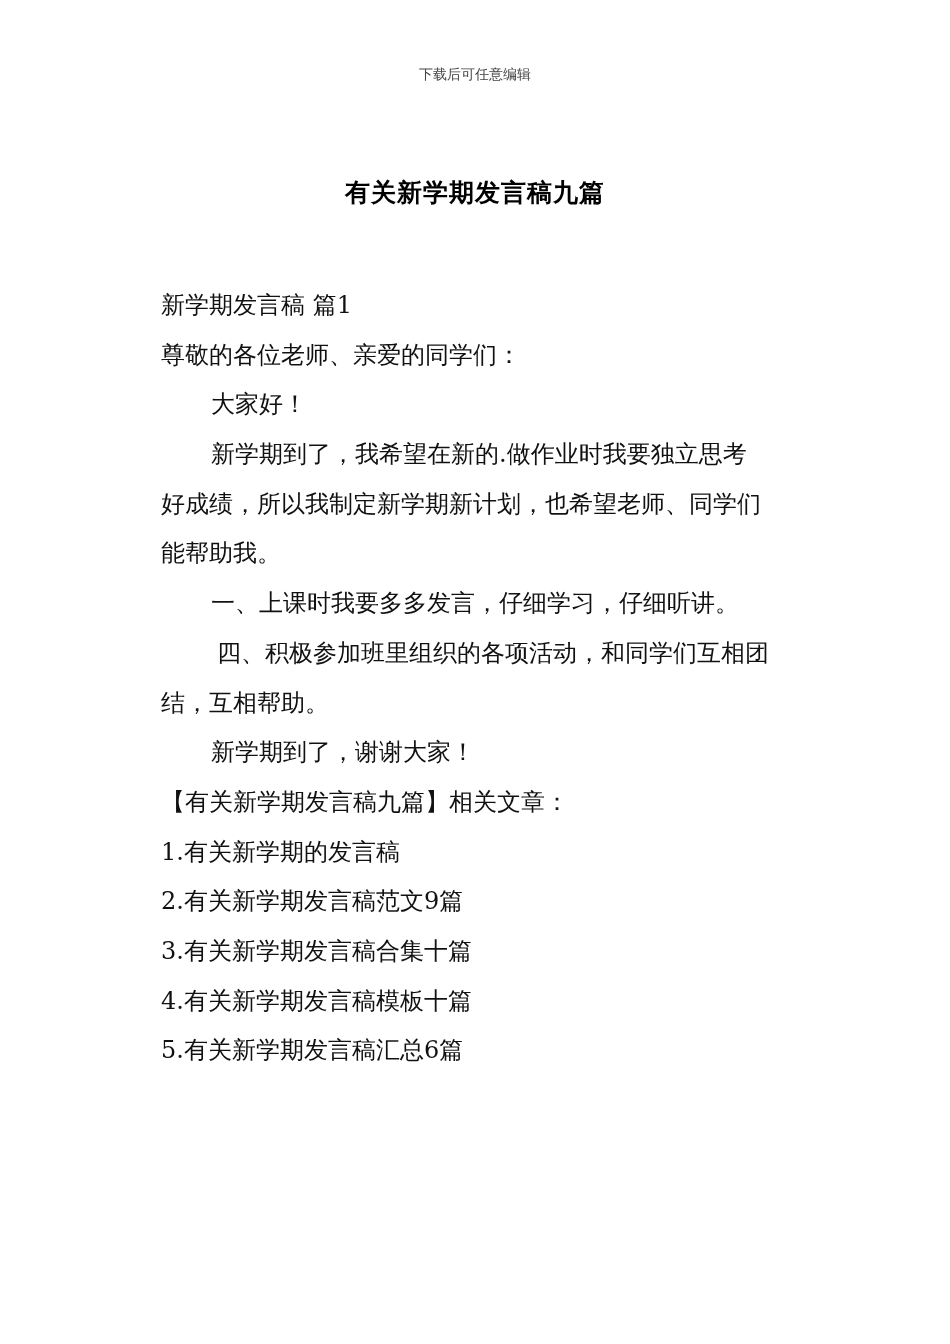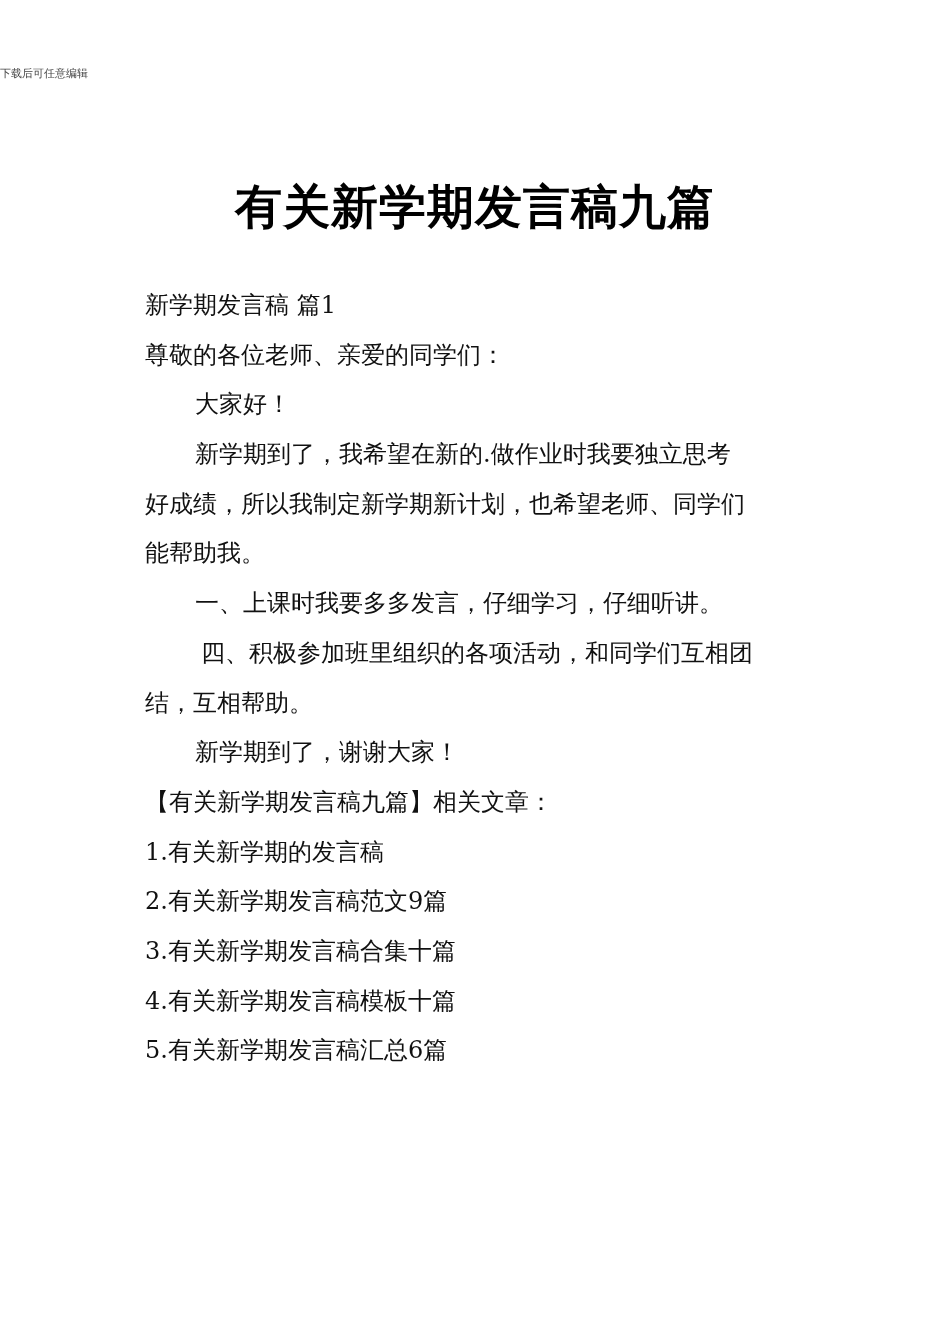--- a/index.html
+++ b/index.html
@@ -1,25 +1,25 @@
 <!DOCTYPE html>
 <html><head>
 <meta charset="utf-8">
 <style>
   html, body { margin: 0; padding: 0; background: #ffffff; }
   body { width: 950px; height: 1344px; position: relative; overflow: hidden;
          font-family: "DejaVu Serif", "Liberation Serif", serif; color: #111; }
-  .header-note { position: absolute; top: 66px; left: 0; width: 950px; 
-                 font-size: 11px; color: #444; }
+  .header-note { position: absolute; top: 66px; left: 0; width: 950px; text-align: center;
+                 font-size: 14px; color: #444; }
   .title { position: absolute; top: 176px; left: 0; width: 950px; text-align: center;
            font-family: "DejaVu Sans", "Liberation Sans", sans-serif;
-           font-size: 47px; font-weight: bold; color: #000; letter-spacing: 1px; }
+           font-size: 25px; font-weight: bold; color: #000; letter-spacing: 1px; }
   .body-text { position: absolute; left: 145px; width: 665px; top: 281px;
                font-size: 24px; line-height: 49.7px; }
-  .line { white-space: nowrap; height: 49.7px; }
+  .line { white-space: nowrap; height: 49.7px; margin-left: 16px; }
   .indent { padding-left: 50px; }
   .indent2 { padding-left: 56px; }
 </style>
 </head>
 <body>
 
 <div class="header-note">下载后可任意编辑</div>
 
 <h1 class="title" style="margin:0;">有关新学期发言稿九篇</h1>
 

